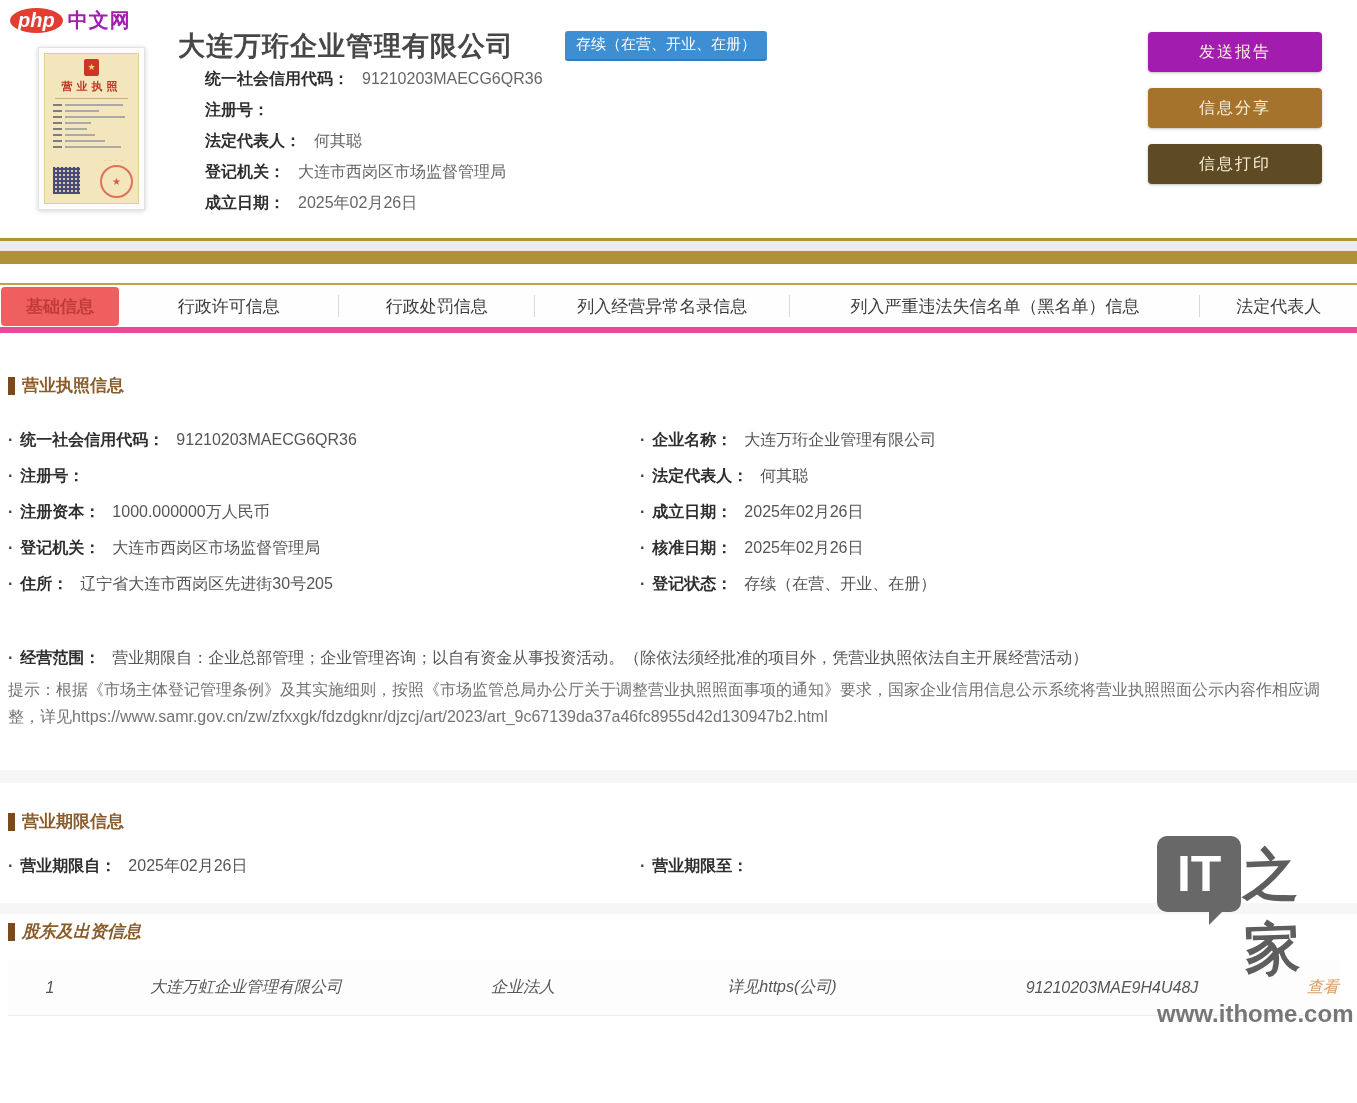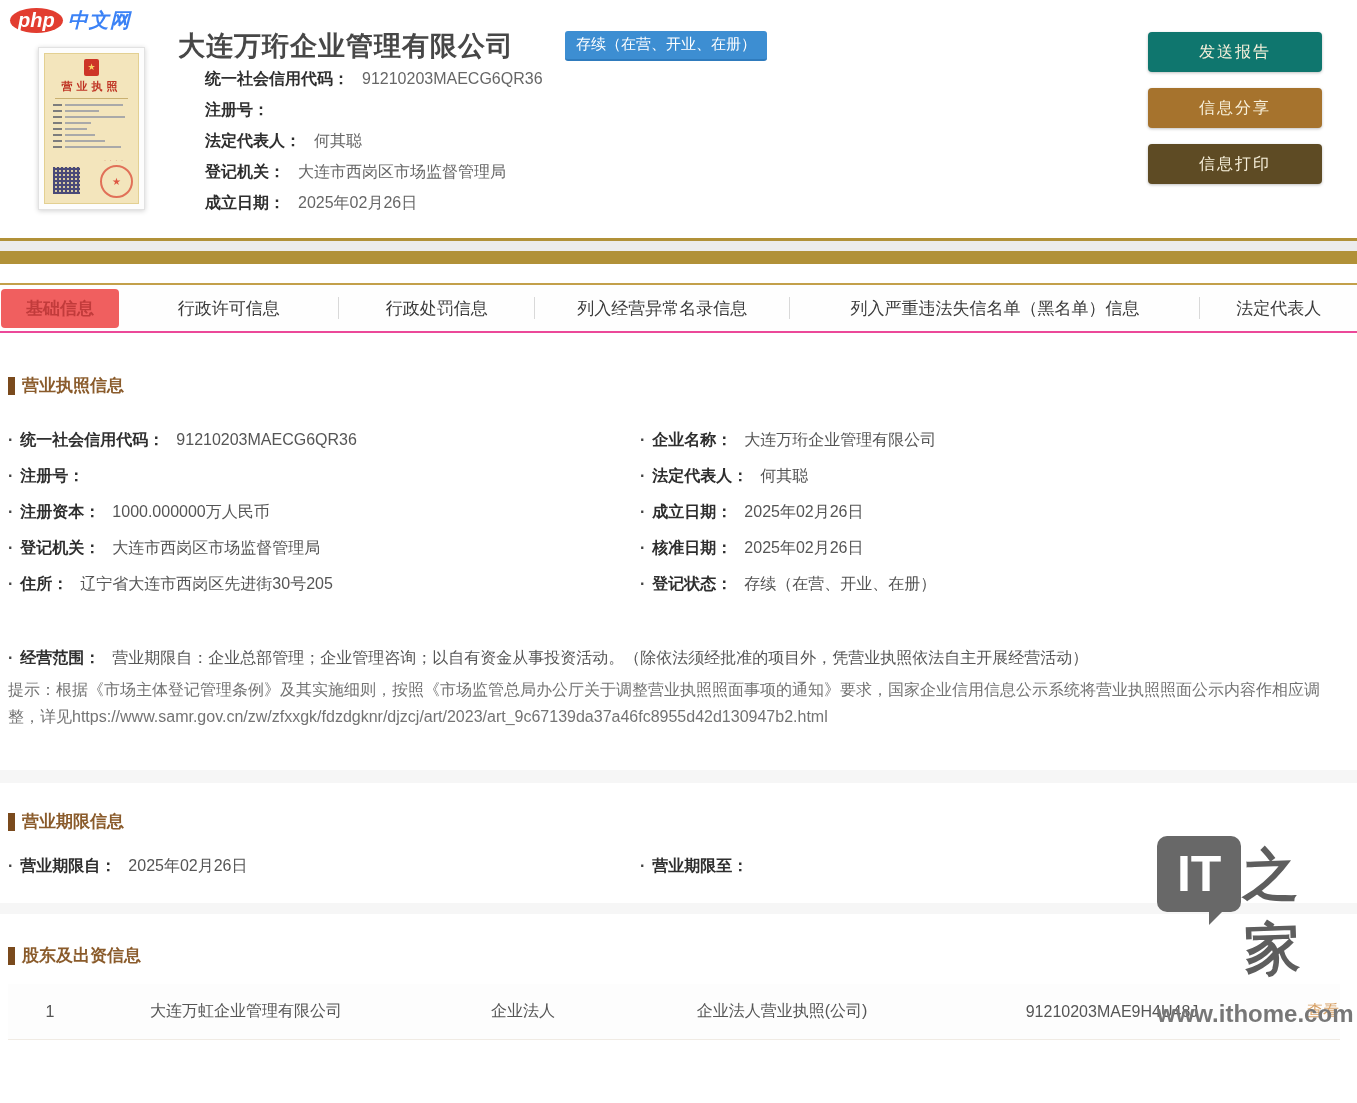--- a/index.html
+++ b/index.html
@@ -4,21 +4,21 @@
 <style>
   * { margin:0; padding:0; box-sizing:border-box; }
   html,body { width:1357px; height:1103px; }
   body { position:relative; background:#fff; overflow:hidden;
          font-family:"Liberation Sans","DejaVu Sans",sans-serif; color:#555; }
 
   
   .site-logo { position:absolute; left:10px; top:7px; display:flex; align-items:center; gap:5px; cursor:pointer; }
   .logo-oval { background:#e23d30; color:#fff; font-weight:bold; font-style:italic; font-size:20px;
                padding:2px 8px 3px; border-radius:50%; line-height:1; }
-  .logo-cn { color:#3b82f6; font-weight:bold; font-size:20px; letter-spacing:1px;font-style:italic; }
+  .logo-cn { color:#a21caf; font-weight:bold; font-size:20px; letter-spacing:1px; }
 
   
   .license-card { position:absolute; left:38px; top:47px; width:107px; height:163px; background:#fdfdfd;
                   border:1px solid #e2e2e2; box-shadow:0 1px 5px rgba(0,0,0,.18); padding:5px; }
   .lic-inner { width:100%; height:100%; background:#f3e5bc; border:1px solid #e3d092; position:relative; overflow:hidden; }
   .lic-emblem { width:15px; height:17px; background:#cd3527; border-radius:2px; margin:5px auto 3px;
                 color:#f7d465; font-size:9px; line-height:17px; text-align:center; }
   .lic-title { color:#bf3424; font-weight:bold; font-size:11px; text-align:center; letter-spacing:4px; }
   .lic-sep { height:1px; background:#c9b071; margin:4px 10px 5px; }
   .lic-row { display:flex; gap:3px; margin:4px 8px; height:2px; }
@@ -38,38 +38,38 @@
   .status-badge { position:absolute; left:565px; top:31px; background:#3d8ed2; border-bottom:2px solid #2f7bbd;
                   color:#fff; font-size:15px; padding:4px 11px 5px; border-radius:3px; }
   .header-fields { position:absolute; left:205px; top:69px; font-size:16px; }
   .hrow { margin-bottom:11px; line-height:20px; }
   .hrow b { color:#2e2e2e; }
   .hrow span { color:#666; margin-left:13px; }
 
   .action-buttons { position:absolute; left:1148px; top:32px; width:174px; }
   .btn { height:40px; border-radius:4px; margin-bottom:16px; color:#f8f1dc; font-size:16px; letter-spacing:2px;
          display:flex; align-items:center; justify-content:center; cursor:pointer; box-shadow:0 1px 3px rgba(0,0,0,.25); }
-  .btn1 { background:#0f766e; } .btn2 { background:#a6732d; } .btn3 { background:#5e4b24; }
+  .btn1 { background:#a21caf; } .btn2 { background:#a6732d; } .btn3 { background:#5e4b24; }
 
   
   .divider { position:absolute; left:0; right:0; top:238px; }
   .d1 { height:3px; background:#b19138; } .d2 { height:10px; background:#ececec; } .d3 { height:13px; background:#b19138; }
 
   
   .tabbar { position:absolute; left:0; right:0; top:283px; height:50px; background:#fefefe;
-            border-top:2px solid #c3a04a; border-bottom:2px solid #ec4899; display:flex; align-items:center;justify-content:space-between; }
+            border-top:2px solid #c3a04a; border-bottom:6px solid #ec4899; display:flex; align-items:center;justify-content:space-between; }
   .tab { font-size:17px; color:#3a3a3a; text-align:center; cursor:pointer; white-space:nowrap; }
   .tab.active { flex:0 0 118px; margin-left:1px; background:#f05f5f; color:#c13b3b; font-weight:bold;
                 border-radius:4px; padding:8px 0; }
   .g1{flex:2.2}.g2{flex:1.95}.g3{flex:2.55}.g4{flex:4.1}.g5{flex:1.57}
   .tsep { width:1px; height:22px; background:#d9d9d9; }
 
   
   .section { position:absolute; left:8px; width:1332px; }
-  .sec1 { top:374px; } .sec2 { top:810px; } .sec3 { top:944px; }
+  .sec1 { top:374px; } .sec2 { top:810px; } .sec3 { top:920px;font-style:italic; }
   .sec-title { display:flex; align-items:center; font-size:17px; font-weight:bold; color:#8a5b2b; }
   .sec-bar { width:7px; height:18px; background:#7a4a1d; margin-right:7px; }
   .fcol { position:absolute; top:56px; width:628px; }
   .fcol.right { left:632px; width:700px; }
   .frow { margin-bottom:16px; font-size:16px; line-height:20px; white-space:nowrap; }
   .frow::before { content:"·"; color:#444; font-weight:bold; margin-right:7px; }
   .frow b { color:#2e2e2e; }
   .frow span { color:#555; margin-left:12px; }
   .scope-row { position:absolute; top:274px; width:1332px; }
   .notice { position:absolute; top:302px; width:1330px; font-size:16px; line-height:27px; color:#737373; overflow-wrap:anywhere; }
@@ -228,21 +228,21 @@
 <div class="section sec3">
   <div class="sec-title">
     <span class="sec-bar"></span>
     <span>股东及出资信息</span>
   </div>
   <div class="table">
     <div class="trow">
       <div class="c c1">1</div>
       <div class="c c2">大连万虹企业管理有限公司</div>
       <div class="c c3">企业法人</div>
-      <div class="c c4">企业法人营业执照(公司)</div>
+      <div class="c c4">详见https(公司)</div>
       <div class="c c5">91210203MAE9H4U48J</div>
       <div class="c c6 view-link">查看</div>
     </div>
   </div>
 </div>
 
 <div class="watermark">
   <div class="wm-row">
     <div class="wm-it">IT</div>
     <div class="wm-zj">之家</div>

